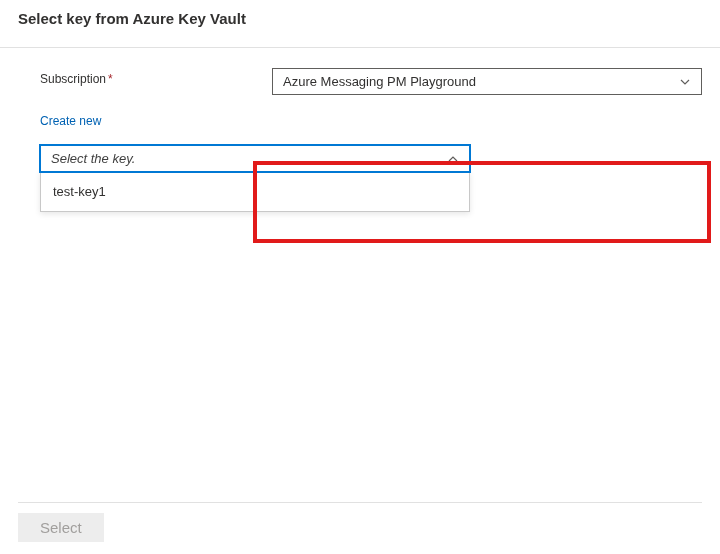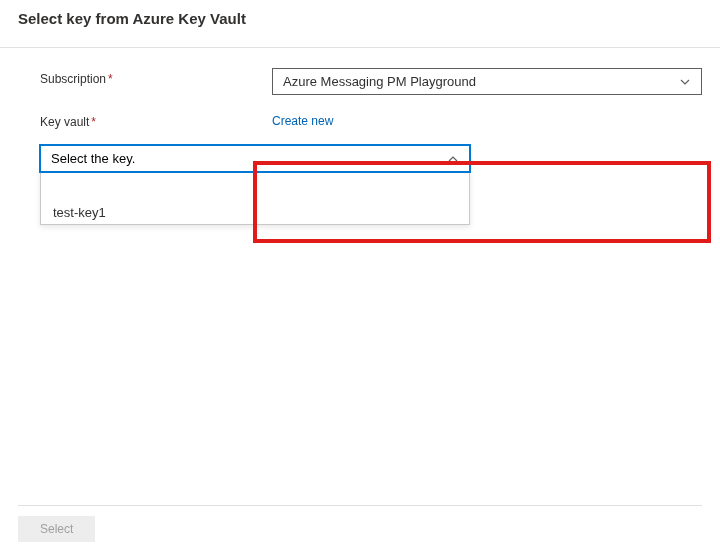--- a/index.html
+++ b/index.html
@@ -76,50 +76,50 @@
     display: inline-block;
     margin-top: 0;
   }
   .dropdown-panel {
     border: 1px solid #c8c8c8;
     background: #fff;
     margin-top: -1px;
     box-shadow: 0 2px 6px rgba(0,0,0,0.1);
   }
   .dropdown-option {
-    padding: 4px 12px;
+    padding: 12px 12px;
     font-size: 13px;
     cursor: pointer;
-    margin-top: 29px;
   }
   .highlight-box {
     position: absolute;
     border: 4px solid #e11a1a;
     pointer-events: none;
   }
   .placeholder {
-    color: #000000;
+    color: #404040;
+    font-style: italic;
   }
   .caret svg { display:block; }
   .footer {
     position: absolute;
     bottom: 0;
     left: 0;
     right: 0;
     padding: 10px 18px 12px 18px;
   }
   .footer-divider {
     border-top: 1px solid #e1e1e1;
     margin-bottom: 10px;
   }
   .select-button {
     background: #ededed;
     border: none;
     color: #a19f9d;
-    font-size: 12px;
+    font-size: 15px;
     padding: 6px 22px;
     cursor: default;
   }
 </style>
 </head>
 <body>
 
 <div class="header">
   <h1>Select key from Azure Key Vault</h1>
 </div>
@@ -137,23 +137,20 @@
         <span class="caret">
           <svg width="12" height="12" viewBox="0 0 12 12">
               <path d="M2 4 L6 8 L10 4" stroke="#605e5c" stroke-width="1.2" fill="none"></path>
             </svg>
         </span>
       </div>
     </div>
   </div>
 
   <div class="form-row">
-    <div class="label-col">
-      <span>Key vault</span><span class="required">*</span>
-    </div>
     <div class="control-col">
       <a href="#" class="link">Create new</a>
     </div>
   </div>
 
   <div class="form-row" style="margin-bottom:0;">
     <div class="control-col" style="position:relative;">
       <div class="dropdown open">
         <span class="placeholder">Select the key.</span>
         <span class="caret">

